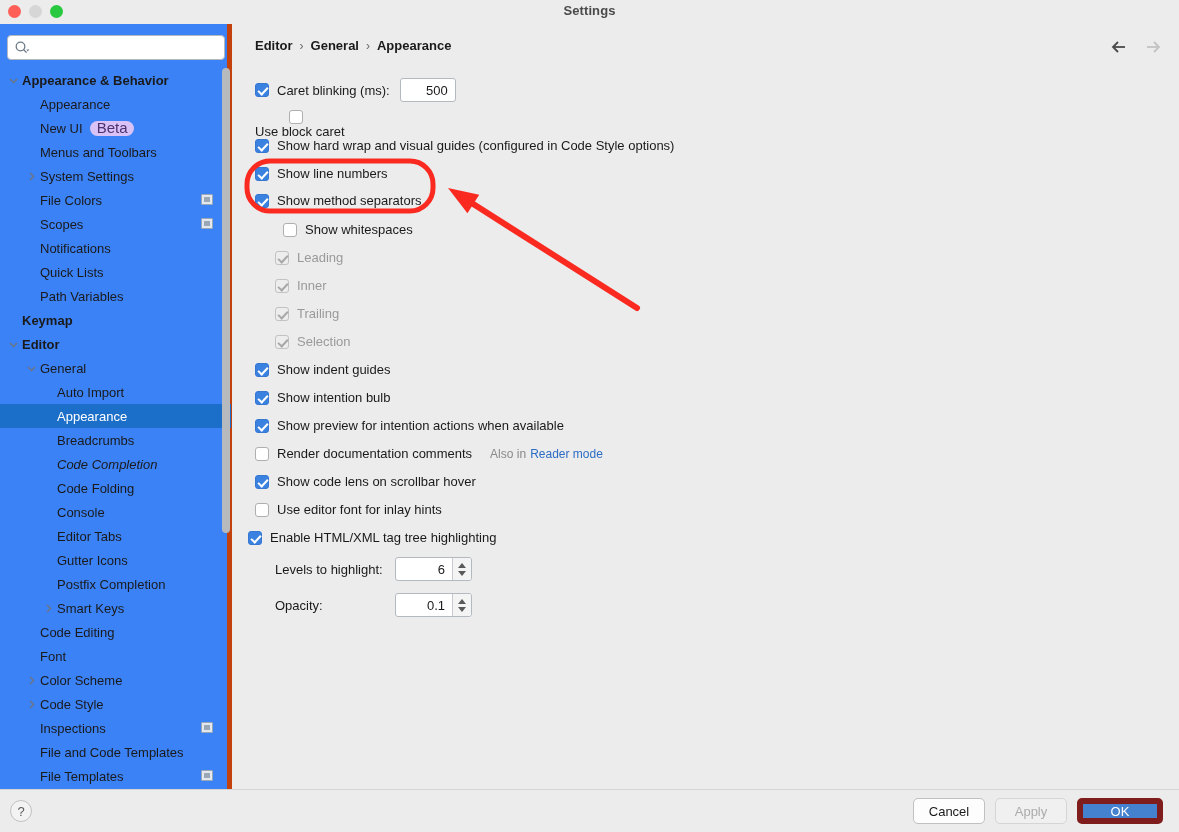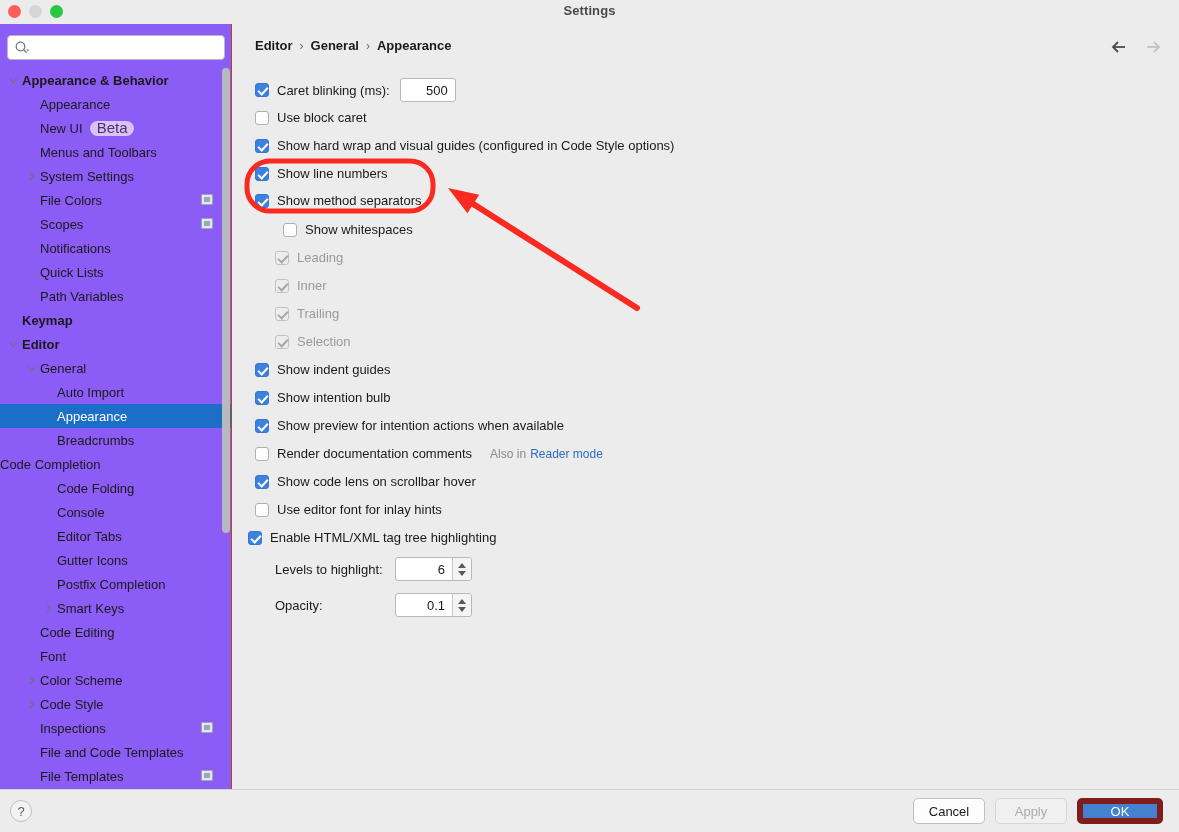--- a/index.html
+++ b/index.html
@@ -36,22 +36,22 @@
     position: absolute; top: 3px; left: 0; width: 1179px;
     text-align: center;
     font-size: 13px; font-weight: bold; color: #4A4A4A;
     letter-spacing: 0.1px;
   }
 
   
   #sidebar {
     position: absolute; top: 24px; left: 0;
     width: 232px; height: 765px;
-    background: #8b5cf6;
-    border-right: 1px solid #c2410c;
+    background: #3b82f6;
+    border-right: 5px solid #c2410c;
   }
   #search-wrap {
     position: absolute; top: 11px; left: 7px;
     width: 218px; height: 25px;
   }
   #search-box {
     width: 218px; height: 25px;
     background: #FFFFFF;
     border: 1px solid #B4B9C0;
     border-radius: 4px;
@@ -382,21 +382,21 @@
         <div class="tree-item">
           <span class="tree-label" style="margin-left: 57px;">Auto Import</span>
         </div>
         <div class="tree-item selected">
           <span class="tree-label" style="margin-left: 57px;">Appearance</span>
         </div>
         <div class="tree-item">
           <span class="tree-label" style="margin-left: 57px;">Breadcrumbs</span>
         </div>
         <div class="tree-item">
-          <span class="tree-label" style="">Code Completion</span>
+          <span class="tree-label" style="margin-left: 57px; font-style: italic;">Code Completion</span>
         </div>
         <div class="tree-item">
           <span class="tree-label" style="margin-left: 57px;">Code Folding</span>
         </div>
         <div class="tree-item">
           <span class="tree-label" style="margin-left: 57px;">Console</span>
         </div>
         <div class="tree-item">
           <span class="tree-label" style="margin-left: 57px;">Editor Tabs</span>
         </div>
@@ -474,21 +474,21 @@
       </span>
     </div>
   </div>
 
   <div id="options-layer">
       <div class="row" style="top: 78px; left: 255px;">
         <span class="cb on"></span>
         <span>Caret blinking (ms):</span>
         <input type="text" class="num-input" value="500" style="width: 56px; margin-left: 10px;">
       </div>
-      <div class="row" style="top: 110px; left: 255px;">
+      <div class="row" style="top: 110px; left: 255px; flex-direction: column;">
         <span class="cb off"></span>
         <span>Use block caret</span>
       </div>
       <div class="row" style="top: 138px; left: 255px;">
         <span class="cb on"></span>
         <span>Show hard wrap and visual guides (configured in Code Style options)</span>
       </div>
       <div class="row" style="top: 166px; left: 255px;">
         <span class="cb on"></span>
         <span>Show line numbers</span>

